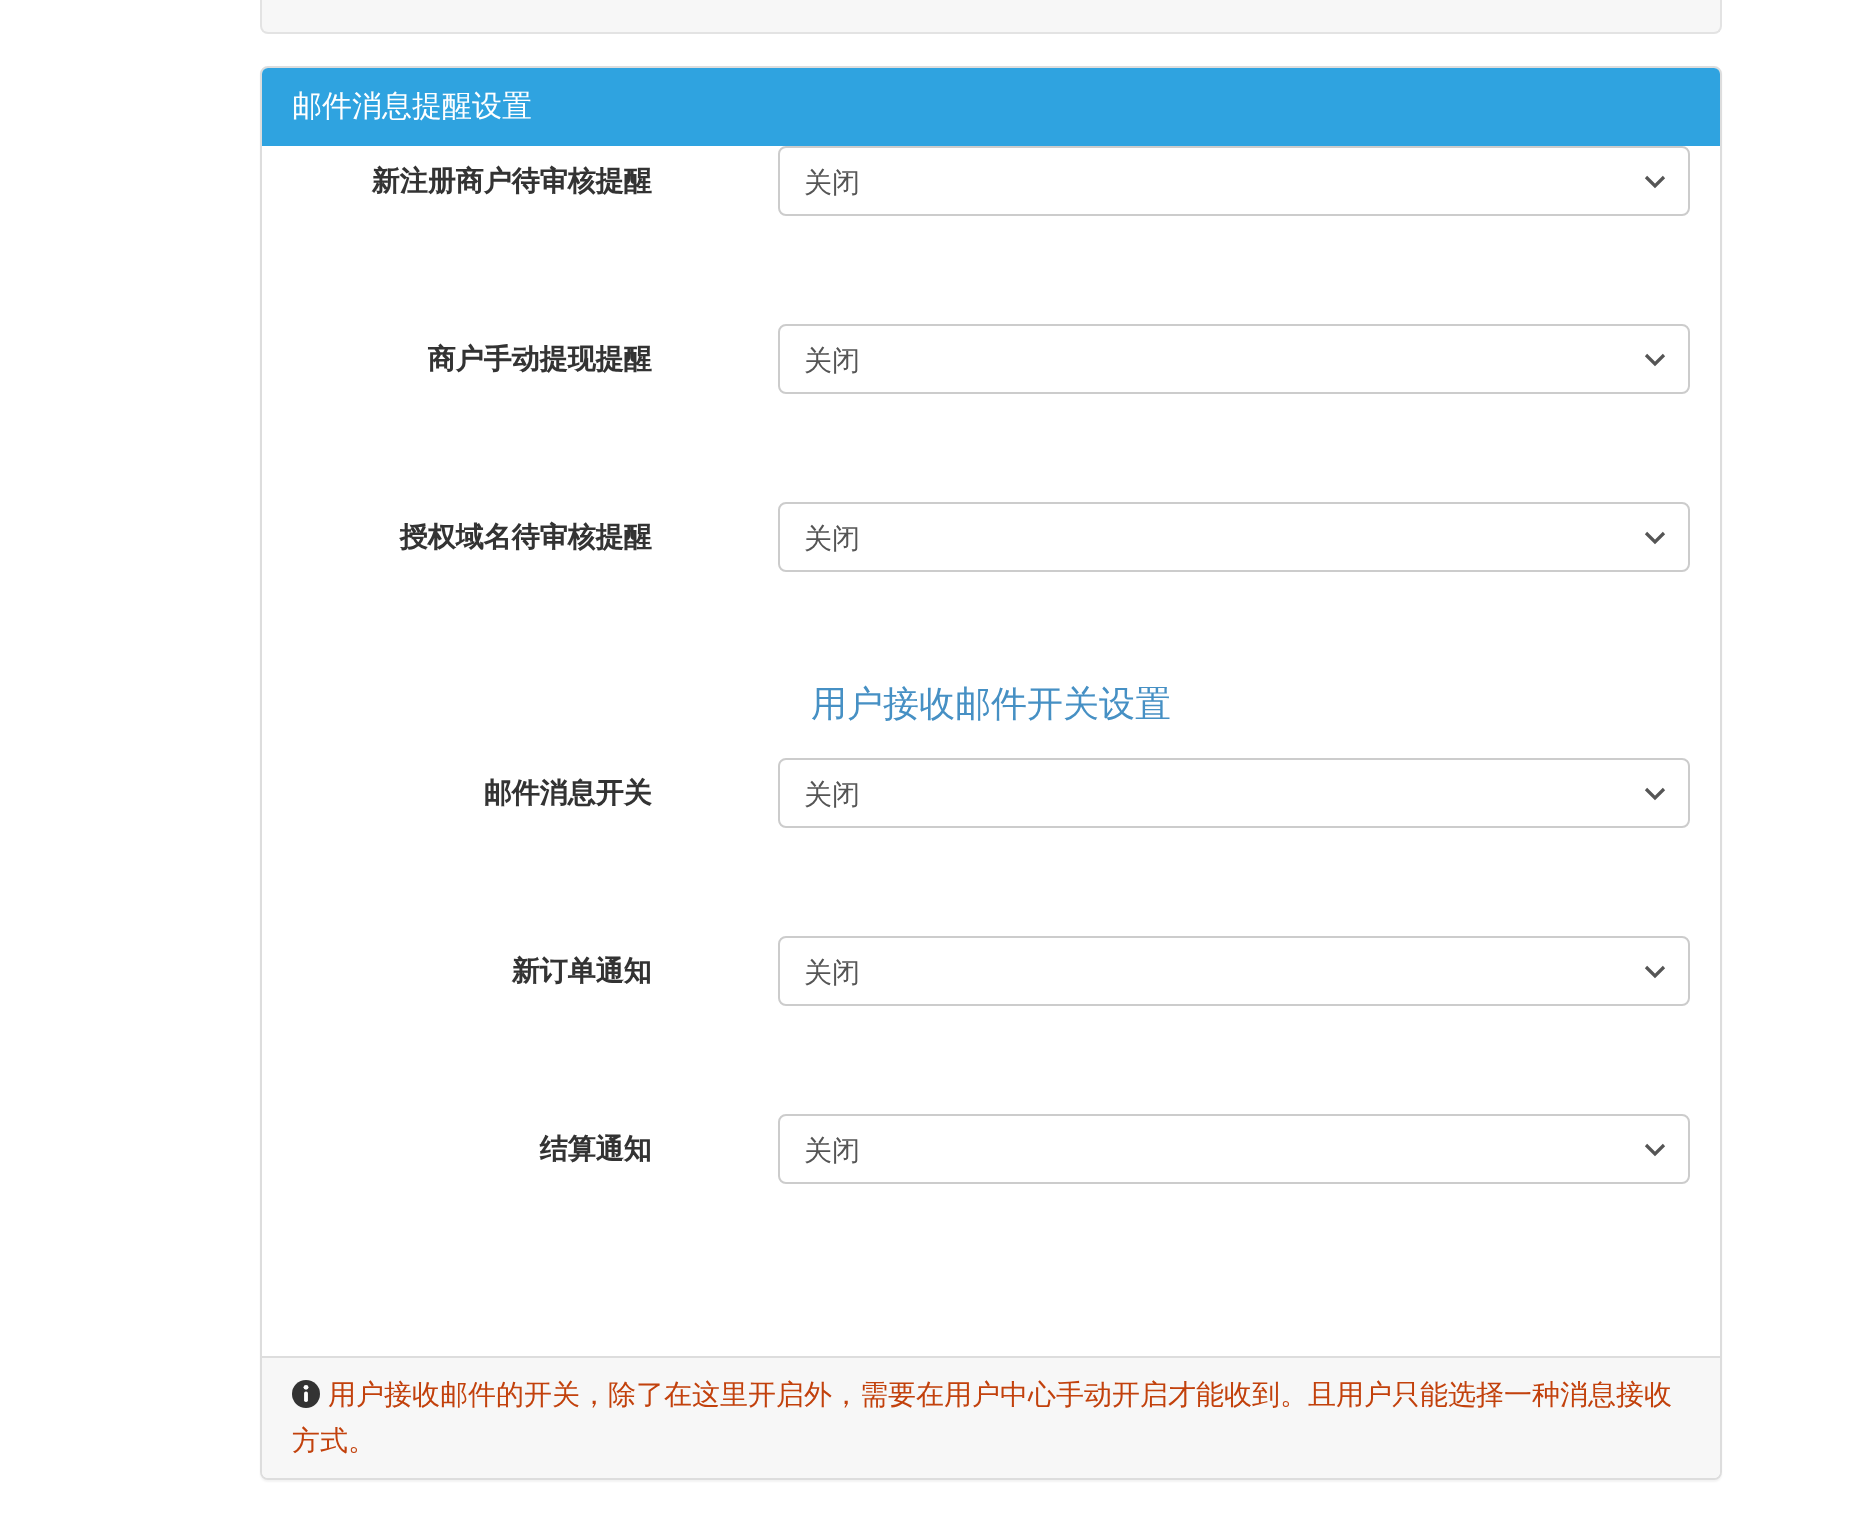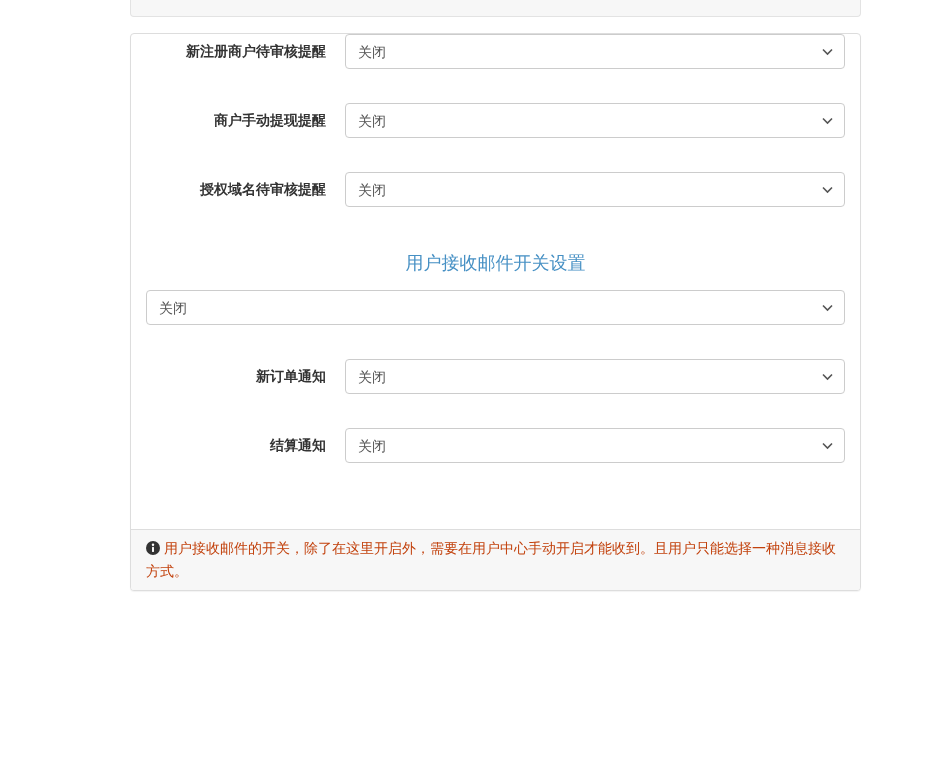--- a/index.html
+++ b/index.html
@@ -55,21 +55,22 @@
     font-weight: 400;
     line-height: 25px;
     margin: 24px 0 14px 0;
   }
   .section-heading.second {
     margin-top: 44px;
   }
   .form-row {
     display: flex;
     align-items: center;
-    margin-bottom: 34px;
+    margin-bottom: 54px;
+    gap: 44px;
   }
   .form-label {
     flex: 0 0 180px;
     text-align: right;
     font-size: 14px;
     font-weight: 700;
     color: #333;
     padding-right: 0;
     margin-right: 19px;
     line-height: 1.4;
@@ -139,20 +140,21 @@
 </head>
 <body>
 
 <div class="page">
   <div class="col">
 
     <div class="prev-panel-footer"></div>
 
     <div class="panel">
 
+      <div class="panel-heading">邮件消息提醒设置</div>
 
       <div class="panel-body">
 
 
         <div class="form-row">
           <label class="form-label">新注册商户待审核提醒</label>
           <div class="control">
             <select>
               <option>关闭</option>
             </select>
@@ -188,20 +190,21 @@
               <svg width="11" height="7" viewBox="0 0 11 7">
                   <polyline points="1,1 5.5,5.5 10,1" fill="none" stroke="#555" stroke-width="1.6"></polyline>
                 </svg>
             </span>
           </div>
         </div>
 
         <h2 class="section-heading second">用户接收邮件开关设置</h2>
 
         <div class="form-row">
+          <label class="form-label">邮件消息开关</label>
           <div class="control">
             <select>
               <option>关闭</option>
             </select>
             <span class="chev">
               <svg width="11" height="7" viewBox="0 0 11 7">
                   <polyline points="1,1 5.5,5.5 10,1" fill="none" stroke="#555" stroke-width="1.6"></polyline>
                 </svg>
             </span>
           </div>

